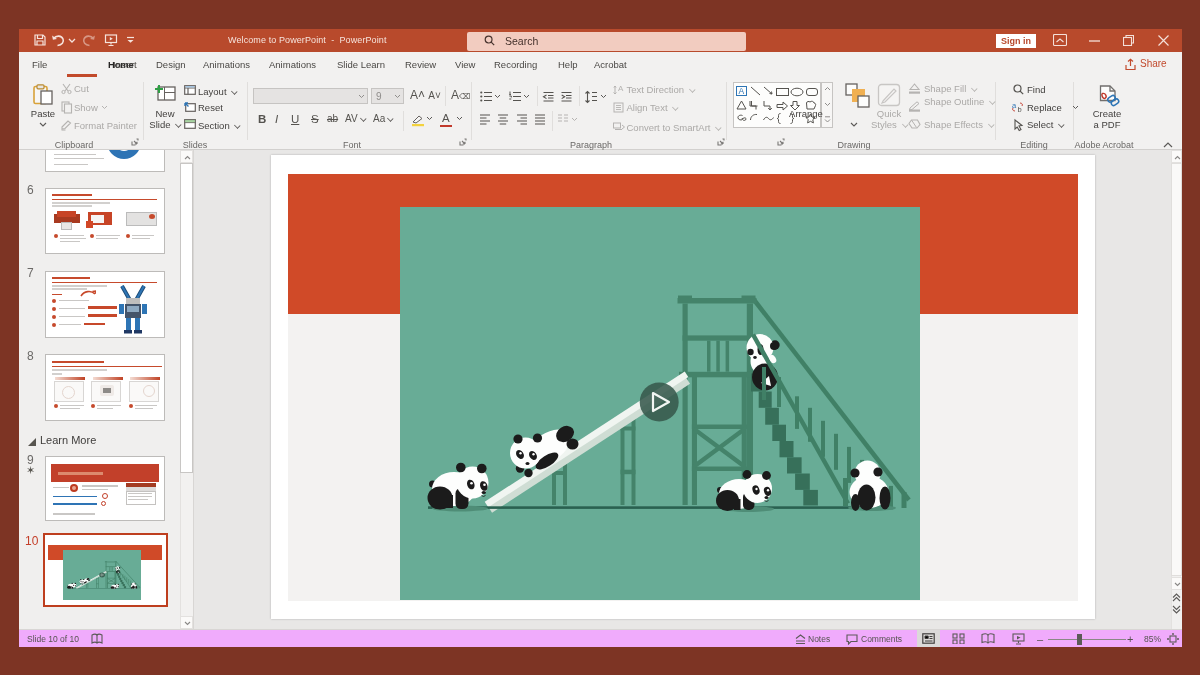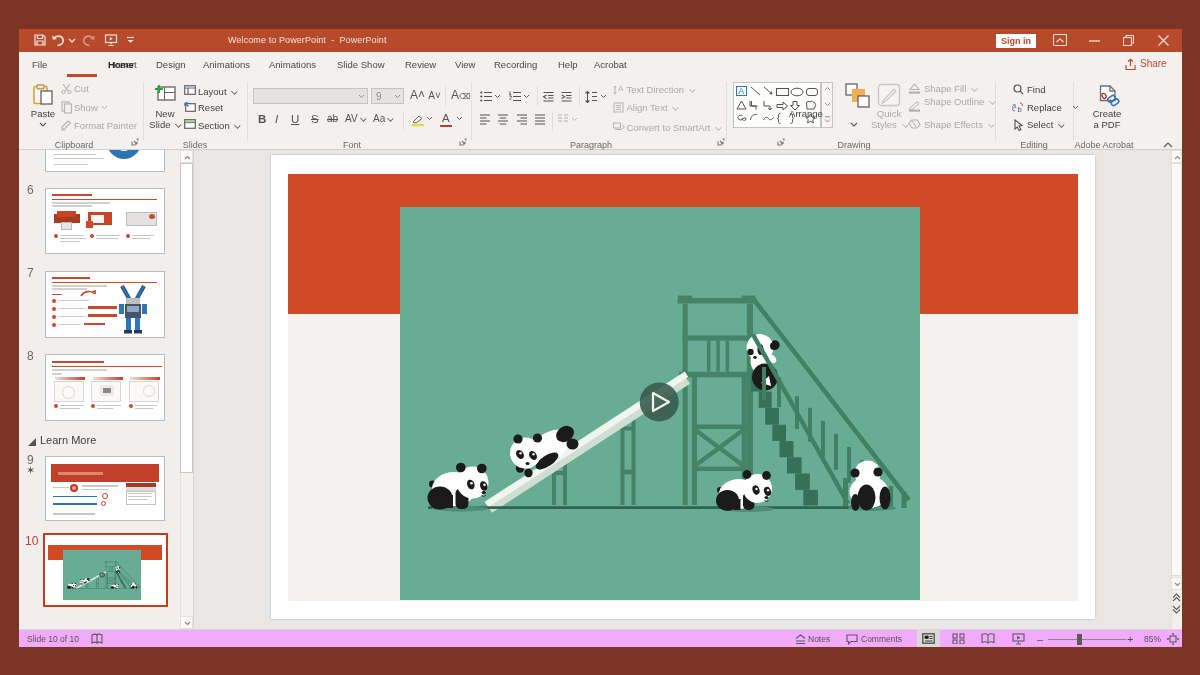--- a/index.html
+++ b/index.html
@@ -66,20 +66,27 @@
   <svg class="qat-ic" style="left:85px" viewBox="0 0 14 14">
       <rect x="1.5" y="2" width="11" height="7.5" fill="none" stroke="#F6E3DC" stroke-width="1.2"></rect>
       <path d="M5.8 4l3 1.8-3 1.8z" fill="#F6E3DC"></path>
       <path d="M7 9.5v2M4.5 12.5h5" stroke="#F6E3DC" stroke-width="1.2"></path>
     </svg>
   <svg class="qat-ic" style="left:107px;width:9px" viewBox="0 0 9 14">
       <path d="M1 4.5h7" stroke="#F6E3DC" stroke-width="1.2"></path>
       <path d="M1.5 7l3 2.8 3-2.8" fill="#F6E3DC"></path>
     </svg>
   <span id="title-text">Welcome to PowerPoint &nbsp;-&nbsp; PowerPoint</span>
+  <div id="searchbox">
+    <svg class="mag" viewBox="0 0 11 11">
+        <circle cx="4.6" cy="4.6" r="3.4" fill="none" stroke="#47332d" stroke-width="1.2"></circle>
+        <path d="M7.2 7.2l3 3" stroke="#47332d" stroke-width="1.2"></path>
+      </svg>
+    <span class="stx">Search</span>
+  </div>
   <div id="signin">Sign in</div>
   <svg class="abs" style="left:1034px;top:5px;width:14px;height:13px" viewBox="0 0 14 13">
       <rect x="0.5" y="0.5" width="13" height="11" rx="1" fill="none" stroke="#F4E0D9" stroke-width="1.1"></rect>
       <path d="M3.5 8l3.5-3 3.5 3" fill="none" stroke="#F4E0D9" stroke-width="1.1"></path>
     </svg>
   <svg class="abs" style="left:1070px;top:11px;width:11px;height:2px" viewBox="0 0 11 2">
       <path d="M0 1h11" stroke="#F4E0D9" stroke-width="1.3"></path>
     </svg>
   <svg class="abs" style="left:1104px;top:6px;width:11px;height:11px" viewBox="0 0 11 11">
       <rect x="0.5" y="2.5" width="8" height="8" fill="none" stroke="#F4E0D9" stroke-width="1.1"></rect>
@@ -90,21 +97,21 @@
     </svg>
 </div>
 
 <div id="menubar" class="abs">
   <span class="mi" style="left:13px">File</span>
   <span class="mi" id="mi-home" style="left:48px">Home</span>
   <span class="mi" style="left:94px">Insert</span>
   <span class="mi" style="left:137px">Design</span>
   <span class="mi" style="left:184px">Animations</span>
   <span class="mi" style="left:250px">Animations</span>
-  <span class="mi" style="left:318px">Slide Show</span>
+  <span class="mi" style="left:318px">Slide Learn</span>
   <span class="mi" style="left:386px">Review</span>
   <span class="mi" style="left:436px">View</span>
   <span class="mi" style="left:475px">Recording</span>
   <span class="mi" style="left:539px">Help</span>
   <span class="mi" style="left:575px">Acrobat</span>
   <div id="home-ul"></div>
   <div id="sharebtn">
     <svg style="position:absolute;left:0;top:3px;width:13px;height:13px" viewBox="0 0 13 13">
         <path d="M2 7v4.5h9V7" fill="none" stroke="#C24B2E" stroke-width="1.2"></path>
         <path d="M6.5 8V1.5M4 3.5l2.5-2.3L9 3.5" fill="none" stroke="#C24B2E" stroke-width="1.2"></path>

